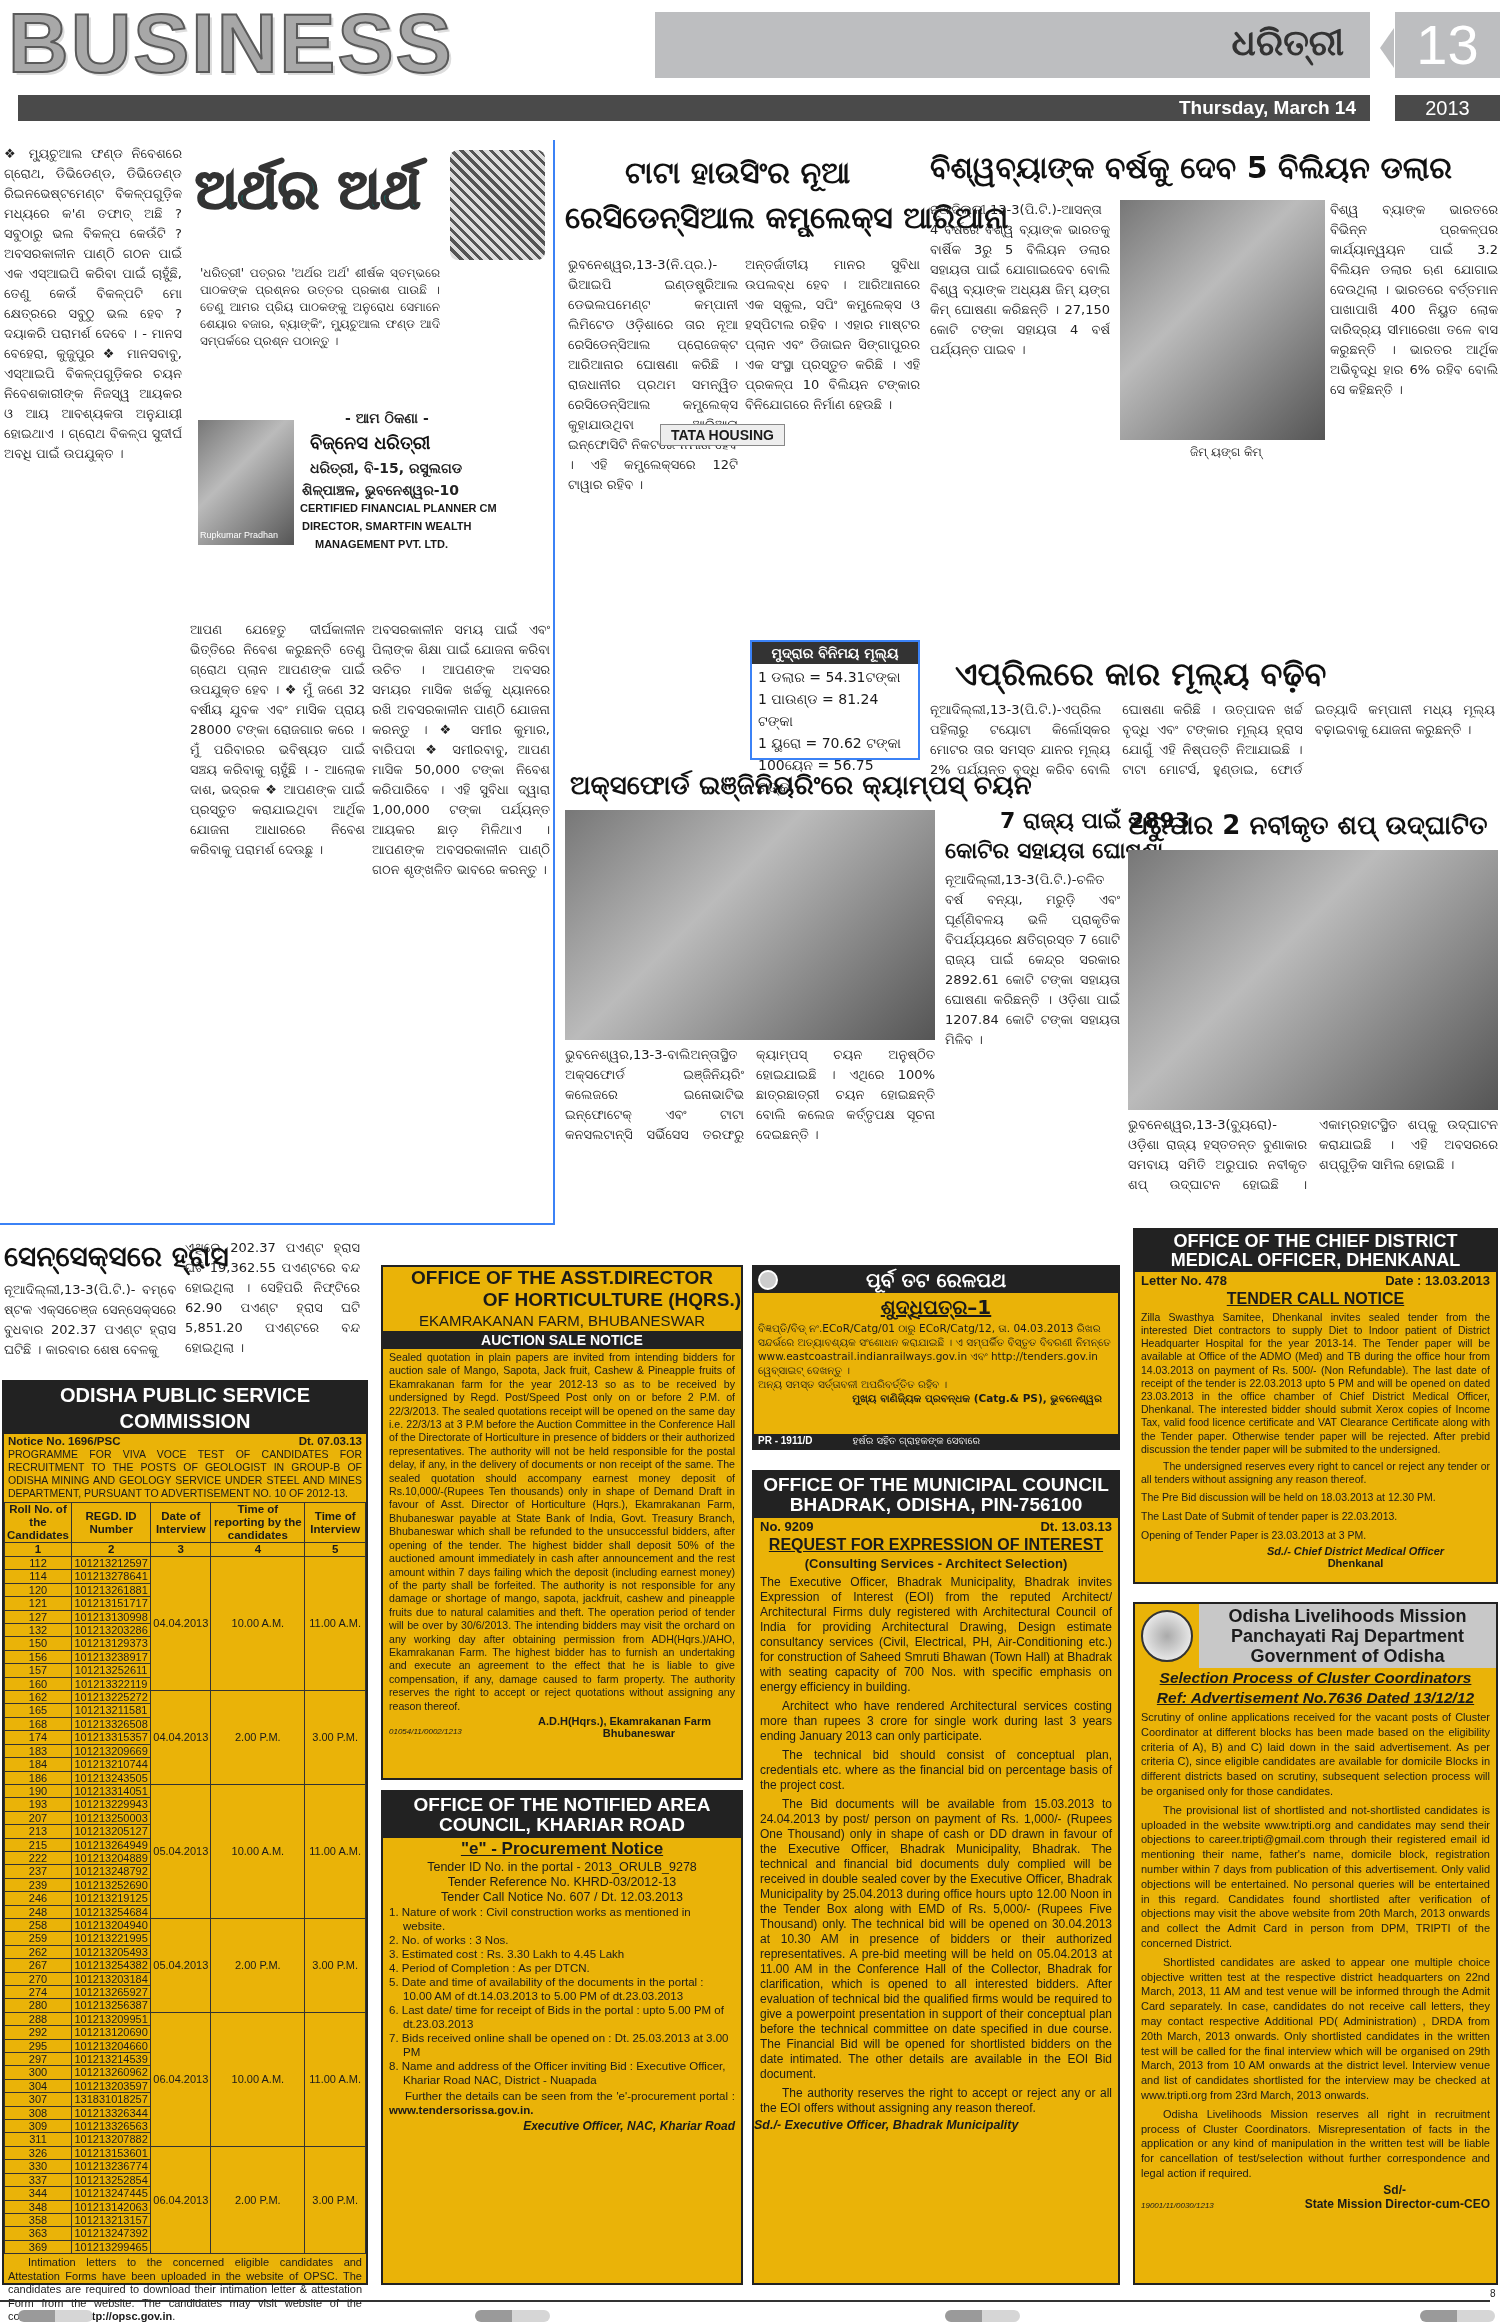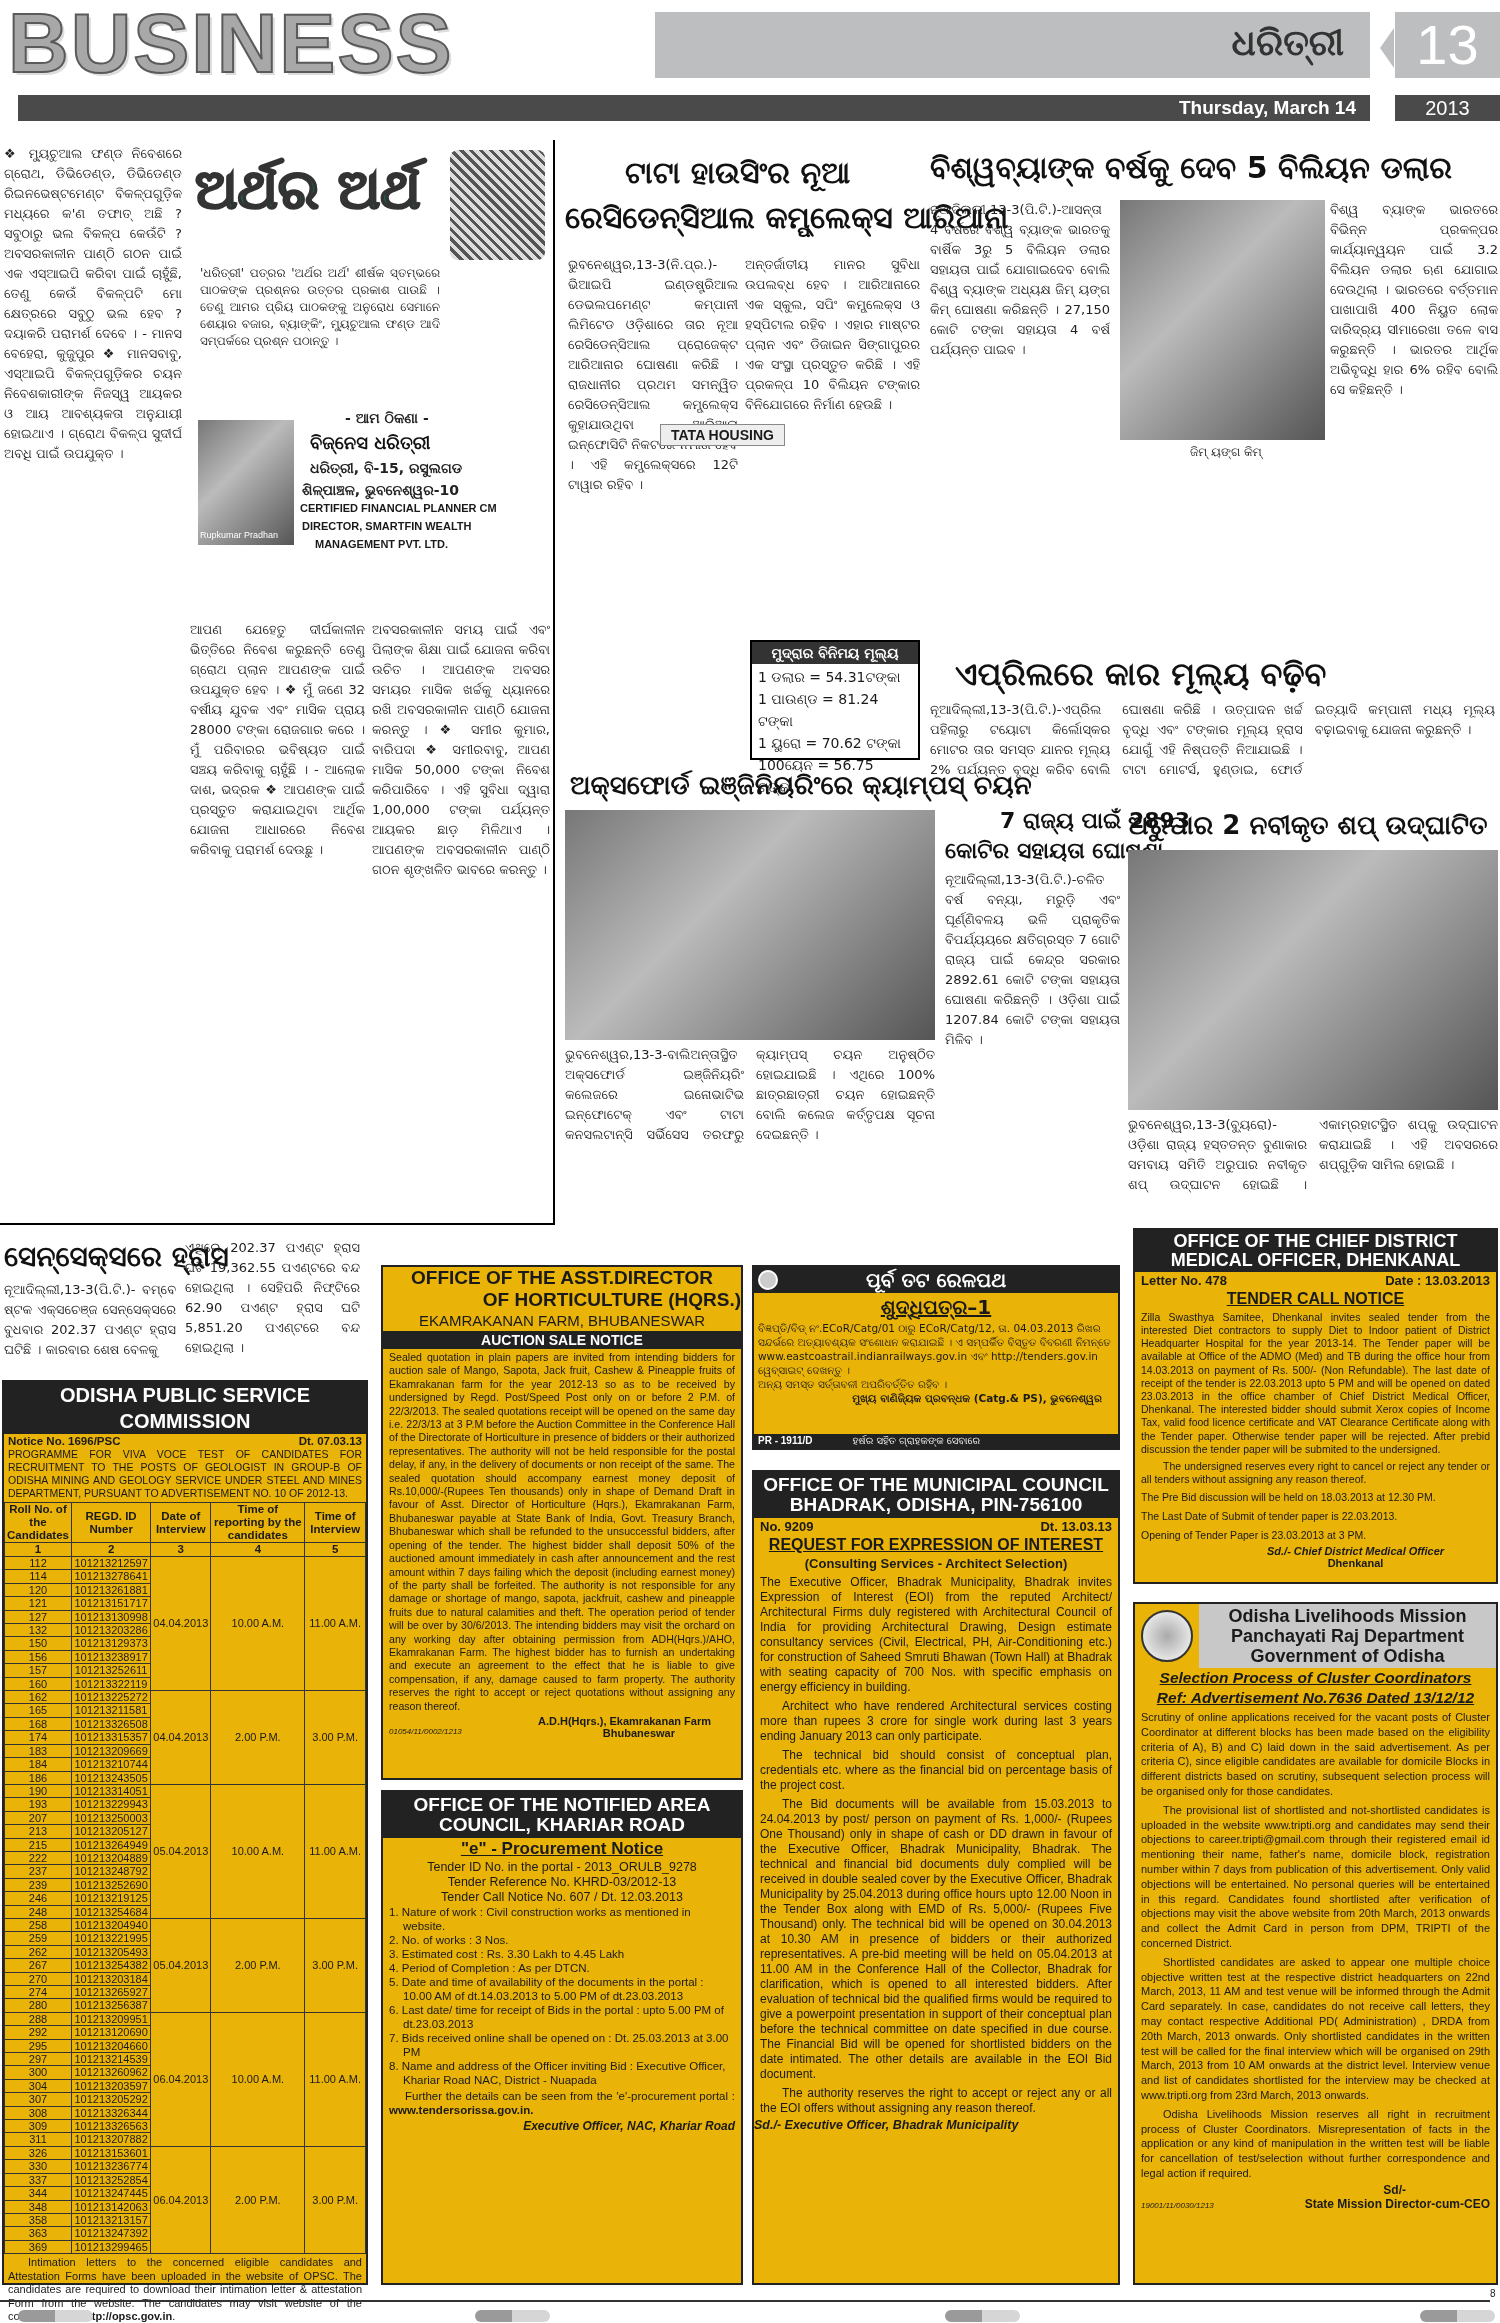--- a/index.html
+++ b/index.html
@@ -9,21 +9,21 @@
   .mast-title { left: 8px; top: 2px; font-size: 84px; font-weight: bold; letter-spacing: 2px; color: #a8a8a8; -webkit-text-stroke: 2px #5a5a5a; font-family: "Liberation Sans", sans-serif; text-shadow: 3px 3px 0 #ddd; line-height: 82px; }
   .mast-grey { left: 655px; top: 12px; width: 715px; height: 66px; background: #bdbec0; }
   .mast-brand { right: 156px; top: 22px; font-size: 36px; font-weight: bold; color: #333; font-family: "DejaVu Sans", sans-serif; }
   .mast-arrow { left: 1380px; top: 28px; width: 0; height: 0; border-top: 20px solid transparent; border-bottom: 20px solid transparent; border-right: 14px solid #bdbec0; }
   .mast-page { left: 1395px; top: 12px; width: 105px; height: 66px; background: #bdbec0; color: #fff; font-size: 56px; text-align: center; line-height: 66px; }
   .date-bar { left: 18px; top: 95px; width: 1352px; height: 26px; background: #4a4a4a; color: #fff; font-weight: bold; font-size: 19px; text-align: right; padding-right: 14px; line-height: 26px; }
   .year-bar { left: 1395px; top: 95px; width: 105px; height: 26px; background: #4a4a4a; color: #fff; font-size: 20px; text-align: center; line-height: 26px; }
   .hr { height: 2px; background: #333; }
   .odia { font-family: "DejaVu Sans", sans-serif; font-size: 13px; line-height: 20px; text-align: justify; color: #222; }
   .headline { font-family: "DejaVu Sans", sans-serif; font-weight: bold; color: #111; }
-  .box { border: 2px solid #000000; }
+  .box { border: 2px solid #3b82f6; }
   .ad { border: 2px solid #222; background: #eab308; }
   .ad-head { background: #222; color: #fff; font-weight: bold; text-align: center; line-height: 1.05; }
   .ad-body { font-size: 12.5px; line-height: 16.5px; text-align: justify; padding: 2px 6px; }
   .photo { background: linear-gradient(135deg, #777, #bbb 40%, #555); }
   table.opsc { border-collapse: collapse; width: 100%; font-size: 11px; }
   table.opsc td, table.opsc th { border: 1px solid #333; text-align: center; padding: 0 2px; line-height: 12.4px; }
   table.opsc th { font-size: 11.5px; line-height: 13px; }
   .scroll-pill { height: 12px; border-radius: 6px; background: linear-gradient(90deg, #9a9a9a 50%, #d6d6d6 50%); }
   .ugline { text-decoration: underline; }
 </style>
@@ -292,21 +292,21 @@
         <tr>
           <td>300</td>
           <td>101213260962</td>
         </tr>
         <tr>
           <td>304</td>
           <td>101213203597</td>
         </tr>
         <tr>
           <td>307</td>
-          <td>101213205292</td>
+          <td>131831018257</td>
         </tr>
         <tr>
           <td>308</td>
           <td>101213326344</td>
         </tr>
         <tr>
           <td>309</td>
           <td>101213326563</td>
         </tr>
         <tr>

